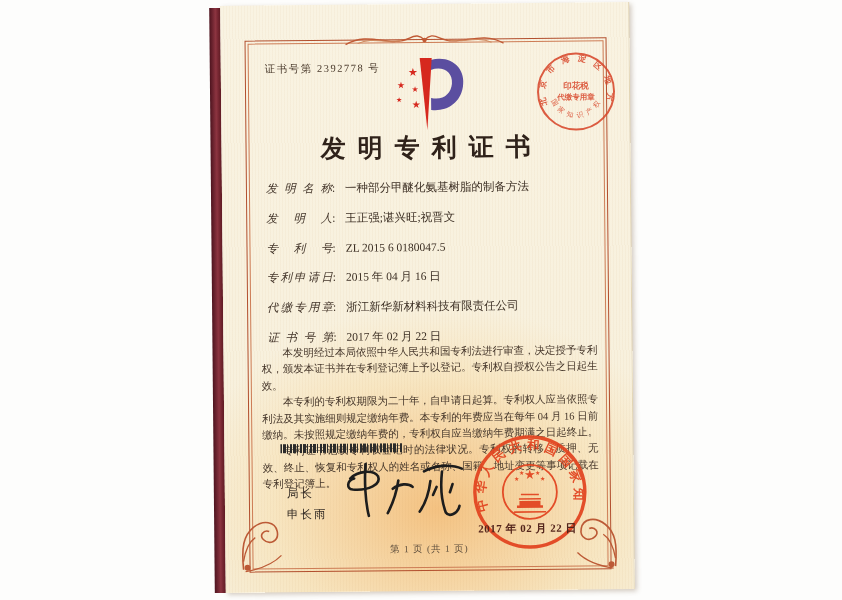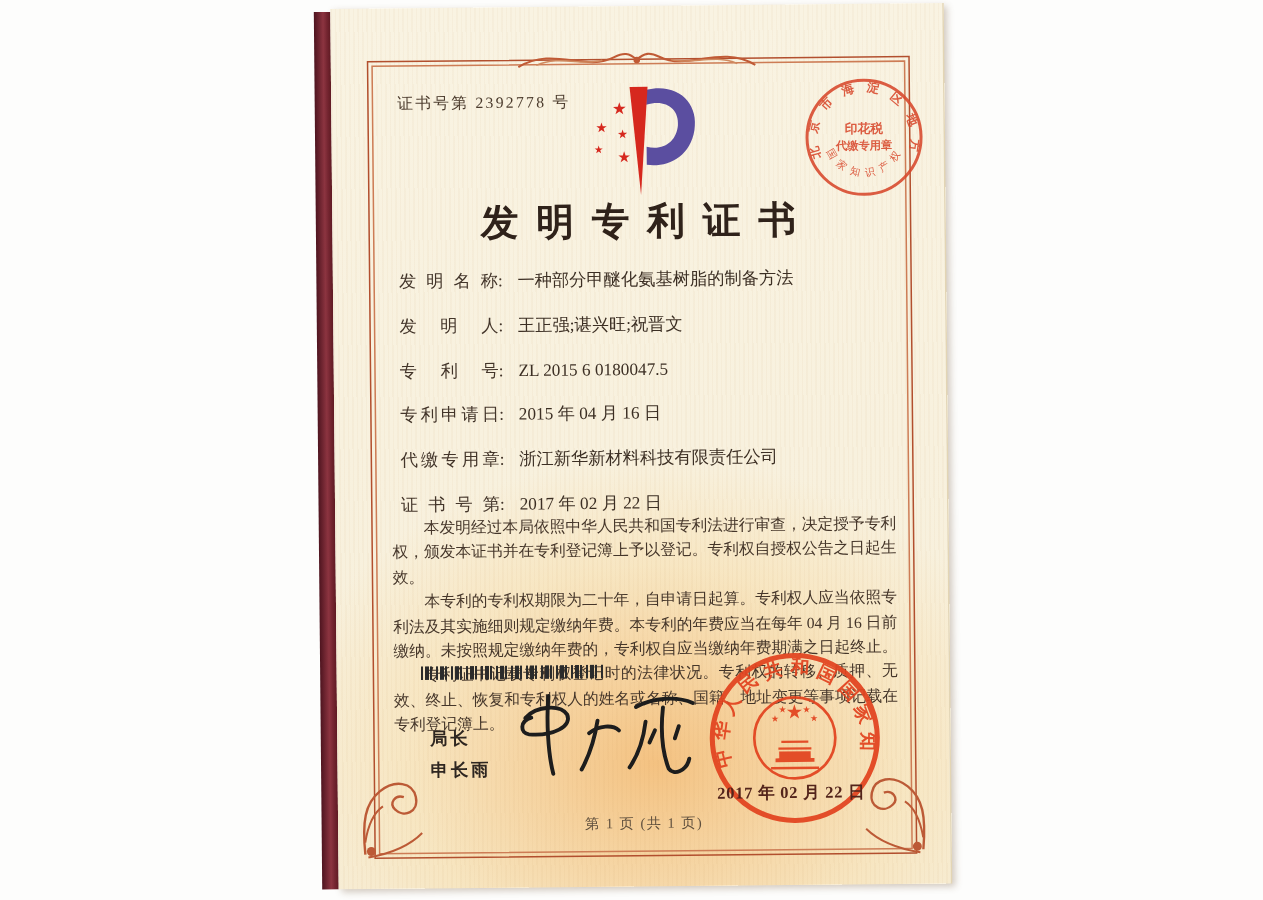--- a/index.html
+++ b/index.html
@@ -20,30 +20,30 @@
   .frame-outer{position:absolute;left:24px;top:35px;width:360px;height:530px;
        border:1.5px solid #b24f2e;}
   .frame-inner{position:absolute;inset:2px;border:1px solid #cd7c55;}
   .cert-no{position:absolute;left:44px;top:57px;font-size:10.5px;color:#4a3a2c;letter-spacing:1.5px;}
   .logo{position:absolute;left:170px;top:50px;}
   .title{position:absolute;left:0;top:127px;width:100%;text-align:center;
        font-size:25px;font-weight:bold;color:#2f221a;letter-spacing:12px;text-indent:12px;}
   .fields{position:absolute;left:44px;top:175px;width:336px;font-size:11.5px;color:#3f3227;}
   .field-row{white-space:nowrap;margin-bottom:12.8px;line-height:17px;}
   .field-label{display:inline-block;width:66px;text-align:justify;text-align-last:justify;
-       color:#43352a;vertical-align:top;}
+       color:#43352a;vertical-align:top;font-style:italic;}
   .field-colon{display:inline-block;color:#43352a;}
   .field-value{display:inline-block;margin-left:7px;color:#3c2f24;}
   .paras{position:absolute;left:38px;top:340px;width:336px;font-size:10.5px;
        line-height:16.4px;color:#45362a;text-align:justify;}
   .paras p{margin:0;text-indent:2em;}
   .barcode{position:absolute;left:56px;top:439px;width:122px;height:9px;
        background:repeating-linear-gradient(90deg,#2b2b2b 0 1.5px,transparent 1.5px 3px,
                   #2b2b2b 3px 5.5px,transparent 5.5px 6.5px,#2b2b2b 6.5px 7.5px,transparent 7.5px 10px);}
-  .signer{position:absolute;left:62px;top:478px;font-size:11.5px;font-weight:bold;
+  .signer{position:absolute;left:62px;top:478px;font-size:11.5px;font-weight:normal;
        color:#2e2620;letter-spacing:2px;line-height:21px;}
   .signature{position:absolute;left:112px;top:452px;transform:rotate(-2deg);}
   .seal-date{position:absolute;left:253px;top:518px;font-size:11px;font-weight:bold;
        color:#53241b;letter-spacing:0.5px;z-index:6;}
   .footer{position:absolute;left:0;top:539px;width:100%;text-align:center;
        font-size:9.5px;color:#5f4f3d;letter-spacing:1px;}
   .official-seal{position:absolute;left:246px;top:430px;opacity:.93;z-index:5;}
   .tax-seal{position:absolute;left:314px;top:48px;opacity:.88;}
   .ornament-top{position:absolute;left:50%;top:22px;transform:translateX(-50%);}
   .flourish{position:absolute;}

